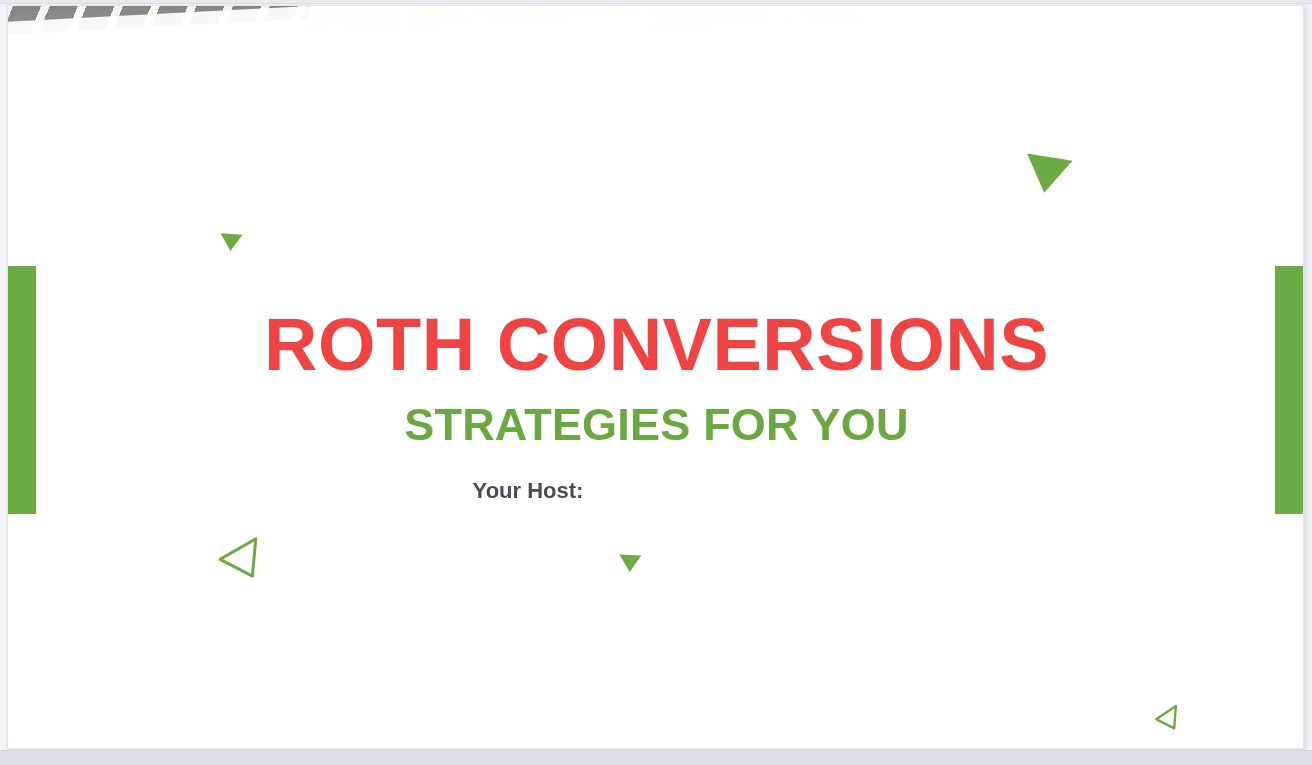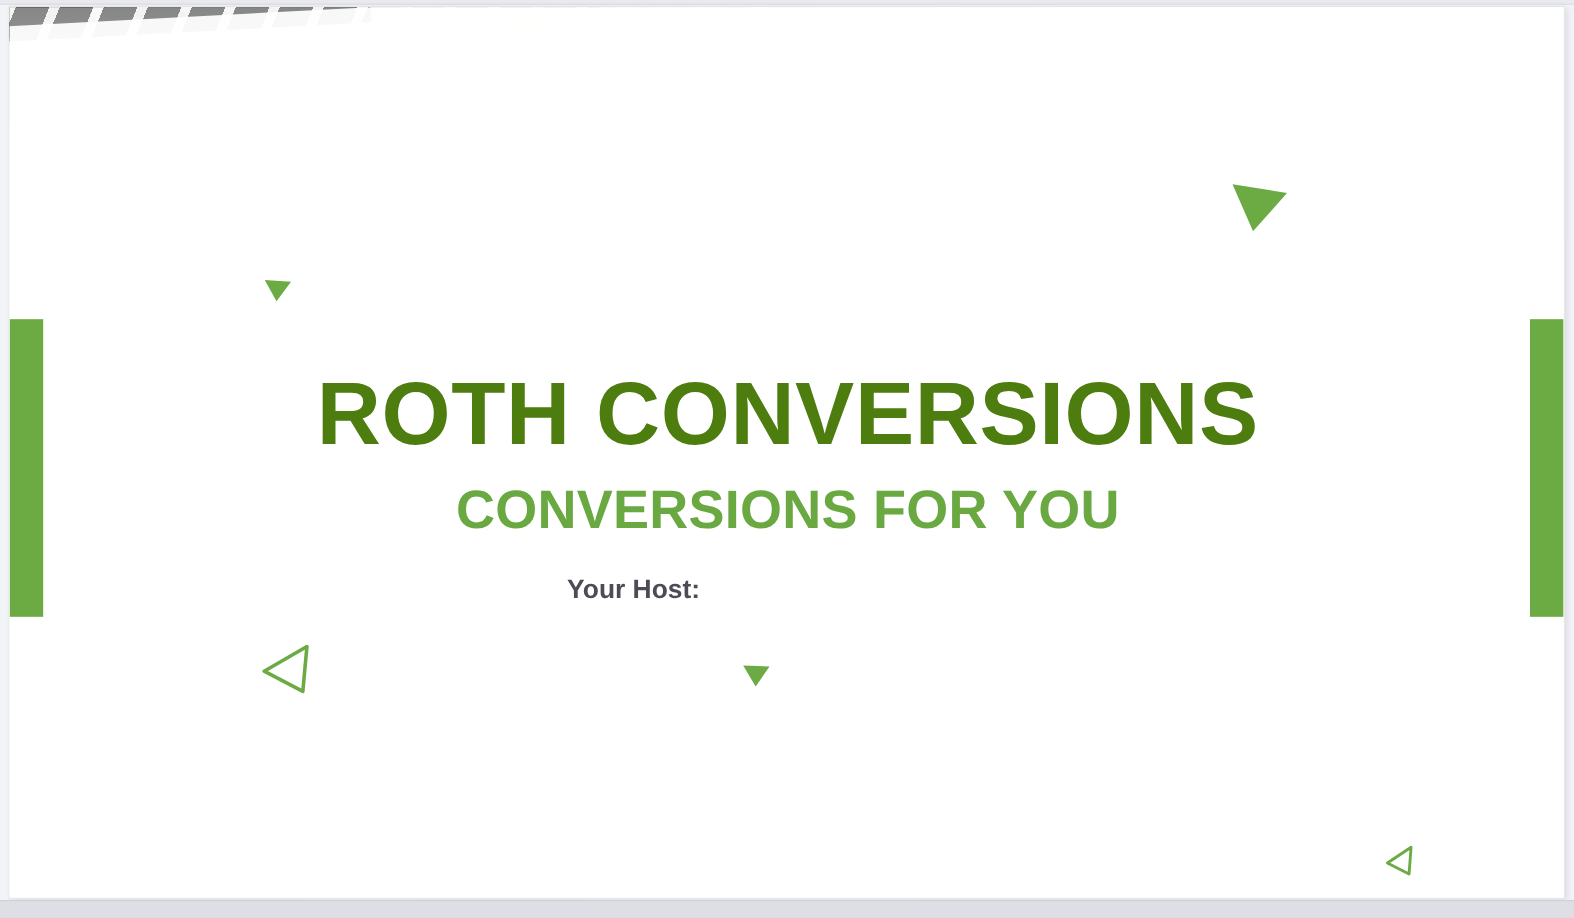--- a/index.html
+++ b/index.html
@@ -233,21 +233,21 @@
   }
 
   #slide-title {
     position: absolute;
     left: 0; top: 296px;
     width: 1297px;
     font-size: 74px;
     line-height: 86px;
     font-weight: 700;
     letter-spacing: 0.5px;
-    color: #4d7c0f;
+    color: #ef4444;
     font-family: "Liberation Sans", sans-serif;
   }
 
   #slide-subtitle {
     position: absolute;
     left: 0; top: 391px;
     width: 1297px;
     text-align: center;
     font-size: 45px;
     line-height: 56px;
@@ -309,20 +309,20 @@
     </div>
 
     <div class="tri-outline" id="tri-outline-bottom">
       <svg width="30" height="30" viewBox="0 0 30 30">
         <polygon points="4,16 25,5 21,27" fill="none" stroke="#6cab43" stroke-width="2.4" stroke-linejoin="round"></polygon>
       </svg>
     </div>
 
     <div id="title-block">
       <div id="slide-title">ROTH CONVERSIONS</div>
-      <div id="slide-subtitle">CONVERSIONS FOR YOU</div>
+      <div id="slide-subtitle">STRATEGIES FOR YOU</div>
       <div id="host-label">Your Host:</div>
     </div>
 
   </div>
 
   <div id="bottom-gutter"></div>
 </div>
 
 </body></html>

